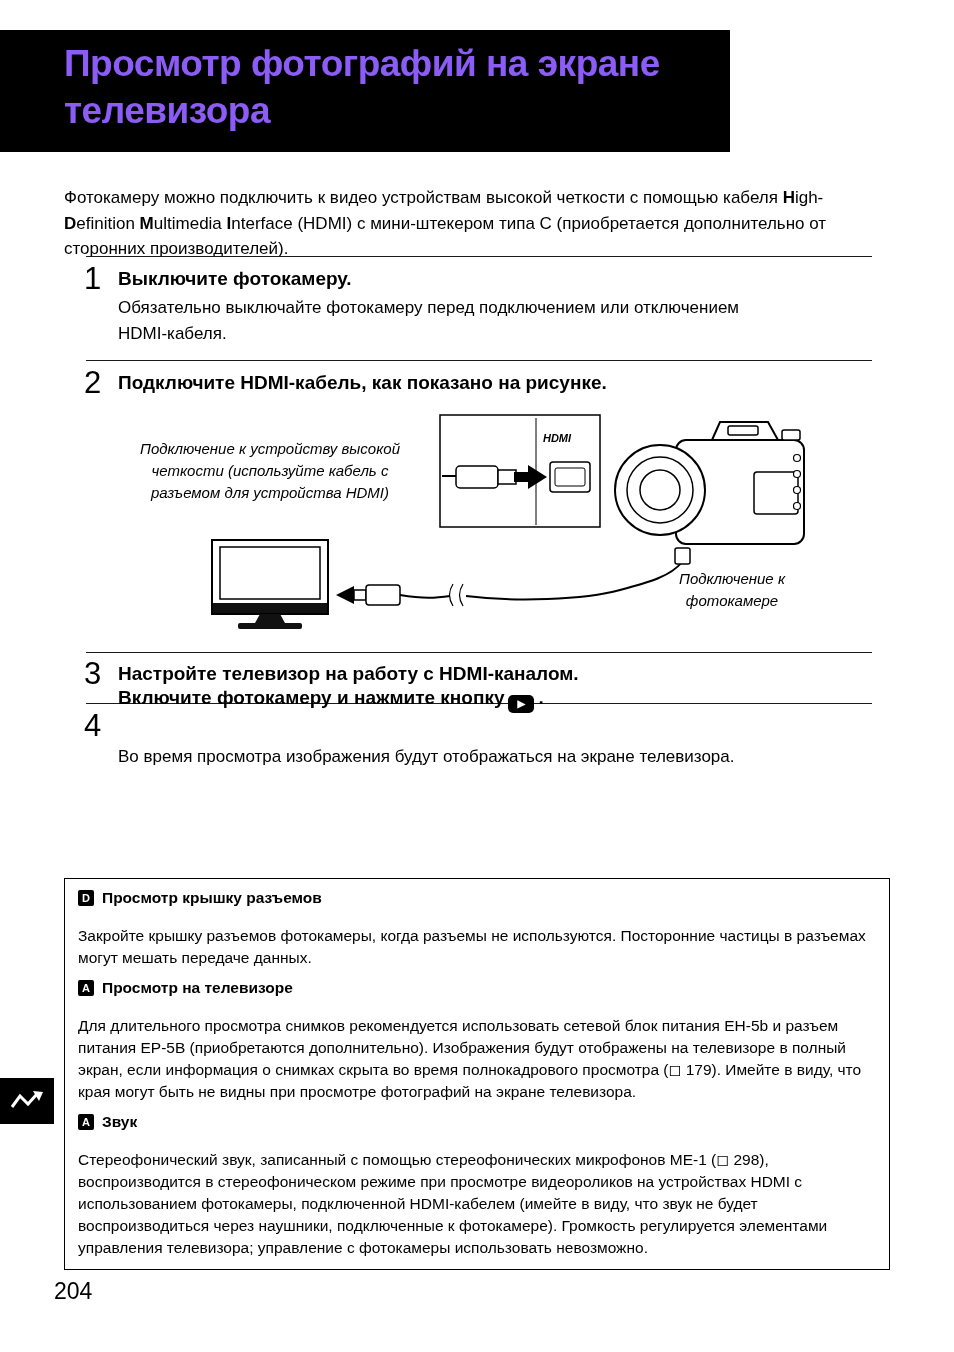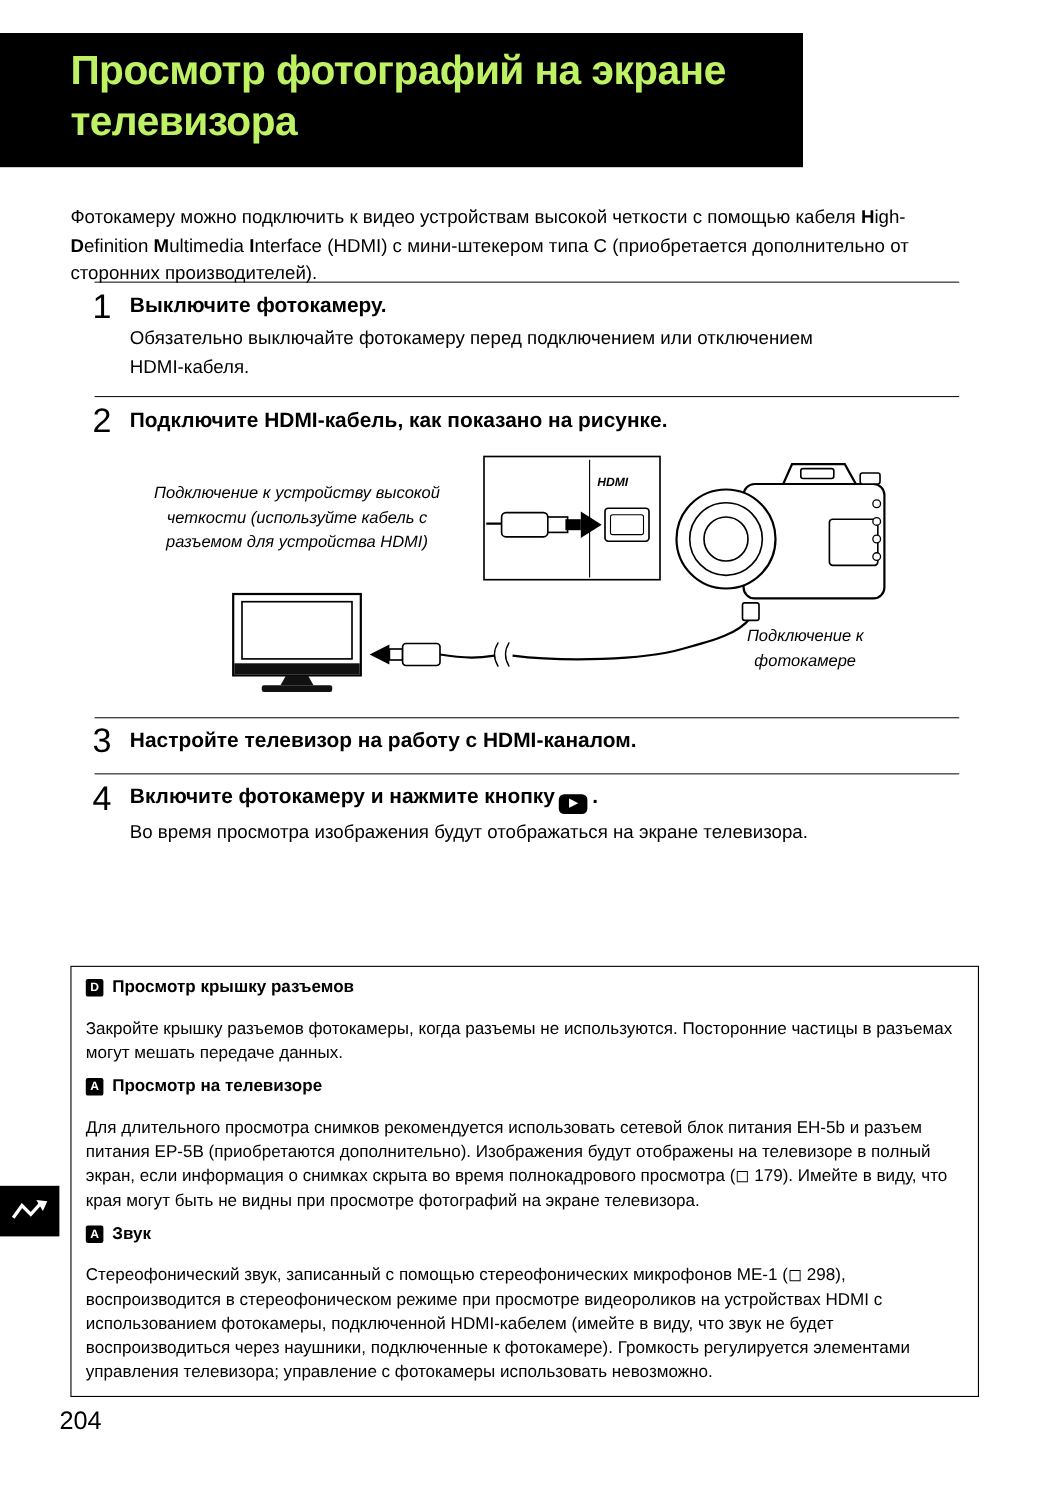--- a/index.html
+++ b/index.html
@@ -2,21 +2,21 @@
 <html><head>
 <meta charset="utf-8">
 <style>
   html,body { margin:0; padding:0; background:#fff; }
   .page {
     position:relative; width:954px; height:1352px; background:#ffffff;
     font-family:"Liberation Sans", sans-serif; color:#000; overflow:hidden;
   }
   .title-band {
     position:absolute; top:30px; left:0; width:730px; height:122px;
-    background:#000; color:#bef264; box-sizing:border-box; padding:10px 0 0 64px;
+    background:#000; color:#8b5cf6; box-sizing:border-box; padding:10px 0 0 64px;
   }
   .title-line { font-size:37px; font-weight:bold; line-height:1.28; letter-spacing:-0.5px; }
   .intro { position:absolute; left:64px; top:168px; width:770px; font-size:17px; line-height:1.5; }
   .b { font-weight:bold; }
   .rule { position:absolute; left:86px; width:786px; height:1px; background:#1a1a1a; }
   .step-num { position:absolute; left:84px; font-size:31px; font-weight:400; }
   .step-title { position:absolute; left:118px; font-size:19px; font-weight:bold; width:730px; }
   .step-body { position:absolute; left:118px; font-size:17px; line-height:1.5; width:670px; }
   .figure { position:absolute; left:64px; top:410px; width:826px; height:238px; }
   .figure svg { position:absolute; left:0; top:0; }
@@ -126,21 +126,21 @@
     <div class="caption caption-right">Подключение к фотокамере</div>
     <div class="caption caption-left">Подключение к устройству высокой четкости (используйте кабель с разъемом для устройства HDMI)</div>
   </div>
 
   <div class="rule" style="top:652px"></div>
   <div class="step-num" style="top:656px">3</div>
   <div class="step-title" style="top:663px">Настройте телевизор на работу с HDMI-каналом.</div>
 
   <div class="rule" style="top:703px"></div>
   <div class="step-num" style="top:708px">4</div>
-  <div class="step-title" style="top:714px"><span>Включите фотокамеру и нажмите кнопку</span><span class="play-btn">▶</span><span>.</span></div>
+  <div class="step-title" style="top:687px"><span>Включите фотокамеру и нажмите кнопку</span><span class="play-btn">▶</span><span>.</span></div>
   <div class="step-body" style="top:744px">Во время просмотра изображения будут отображаться на экране телевизора.</div>
 
   <div class="note-box">
     <div class="note">
       <div class="note-title">
         <span class="note-icon">D</span>
         <span>Просмотр крышку разъемов</span>
       </div>
       <div class="note-body">Закройте крышку разъемов фотокамеры, когда разъемы не используются. Посторонние частицы в разъемах могут мешать передаче данных.</div>
     </div>

